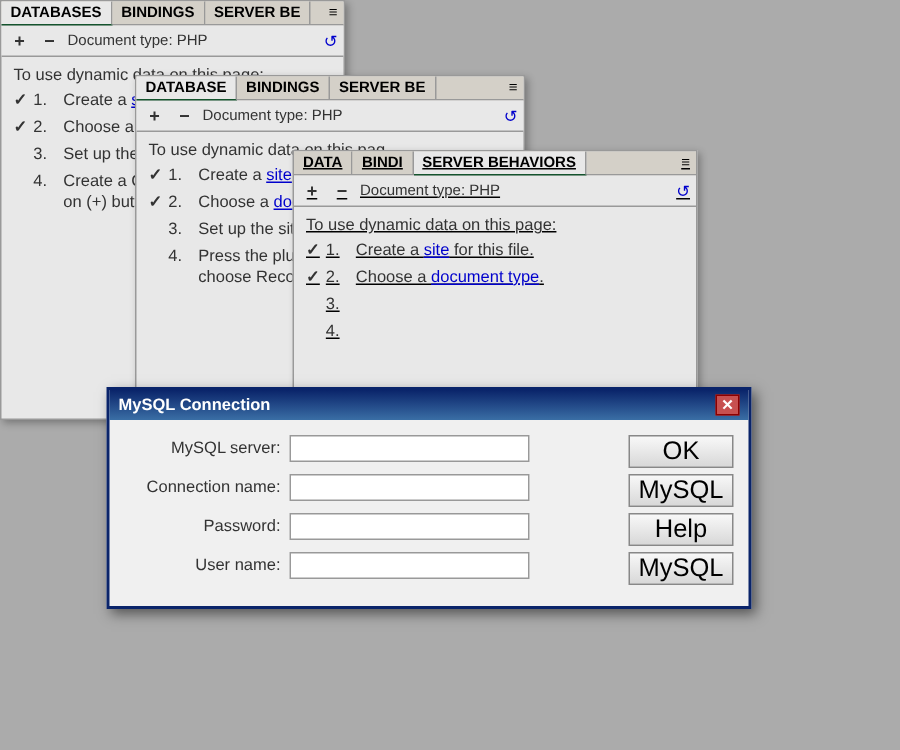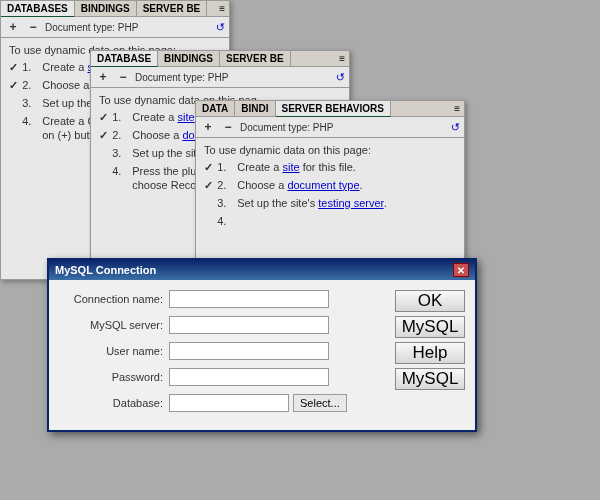--- a/index.html
+++ b/index.html
@@ -133,27 +133,28 @@
       width: 260px;
       min-height: 280px;
     }
 
     
     .panel-3 {
       top: 100px;
       left: 195px;
       width: 270px;
       min-height: 260px;
+      text-decoration: underline;
     }
 
     
     .dialog {
       position: absolute;
       top: 258px;
-      left: 47px;
+      left: 71px;
       width: 430px;
       background: #f0f0f0;
       border: 2px solid #0a246a;
       box-shadow: 3px 3px 8px rgba(0,0,0,0.5);
     }
 
     .dialog-titlebar {
       background: linear-gradient(to bottom, #0a246a, #3a6ea5);
       color: white;
       padding: 3px 6px;
@@ -370,59 +371,51 @@
         <span>Create a <a>site</a> for this file.</span>
       </li>
       <li>
         <span class="check-mark">✓</span>
         <span class="li-num">2.</span>
         <span>Choose a <a>document type</a>.</span>
       </li>
       <li>
         <span class="check-mark" style="visibility:hidden">✓</span>
         <span class="li-num">3.</span>
-        <span>Set up the site's <a>testing server</a>.</span>
       </li>
       <li>
         <span class="check-mark" style="visibility:hidden">✓</span>
         <span class="li-num">4.</span>
       </li>
     </ol>
   </div>
 </div>
 
 <div class="dialog">
   <div class="dialog-titlebar">
     <span>MySQL Connection</span>
     <div class="dialog-close">✕</div>
   </div>
   <div class="dialog-body">
     <div class="dialog-form">
-      <div class="form-row">
-        <div class="form-label">Connection name:</div>
-        <input class="form-input" type="text" value="" style="">
-      </div>
       <div class="form-row">
         <div class="form-label">MySQL server:</div>
         <input class="form-input" type="text" value="" style="">
       </div>
       <div class="form-row">
-        <div class="form-label">User name:</div>
+        <div class="form-label">Connection name:</div>
         <input class="form-input" type="text" value="" style="">
       </div>
       <div class="form-row">
         <div class="form-label">Password:</div>
         <input class="form-input" type="password" value="" style="">
       </div>
       <div class="form-row">
-        <div class="form-label">Database:</div>
-        <div class="form-input-with-btn">
-          <input class="form-input" type="text" value="" style="width: 120px;">
-          <button class="select-btn">Select...</button>
-        </div>
+        <div class="form-label">User name:</div>
+        <input class="form-input" type="text" value="" style="">
       </div>
     </div>
     <div class="dialog-buttons">
       <button class="dialog-btn">OK</button>
       <button class="dialog-btn">MySQL</button>
       <button class="dialog-btn">Help</button>
       <button class="dialog-btn">MySQL</button>
     </div>
   </div>
 </div>

